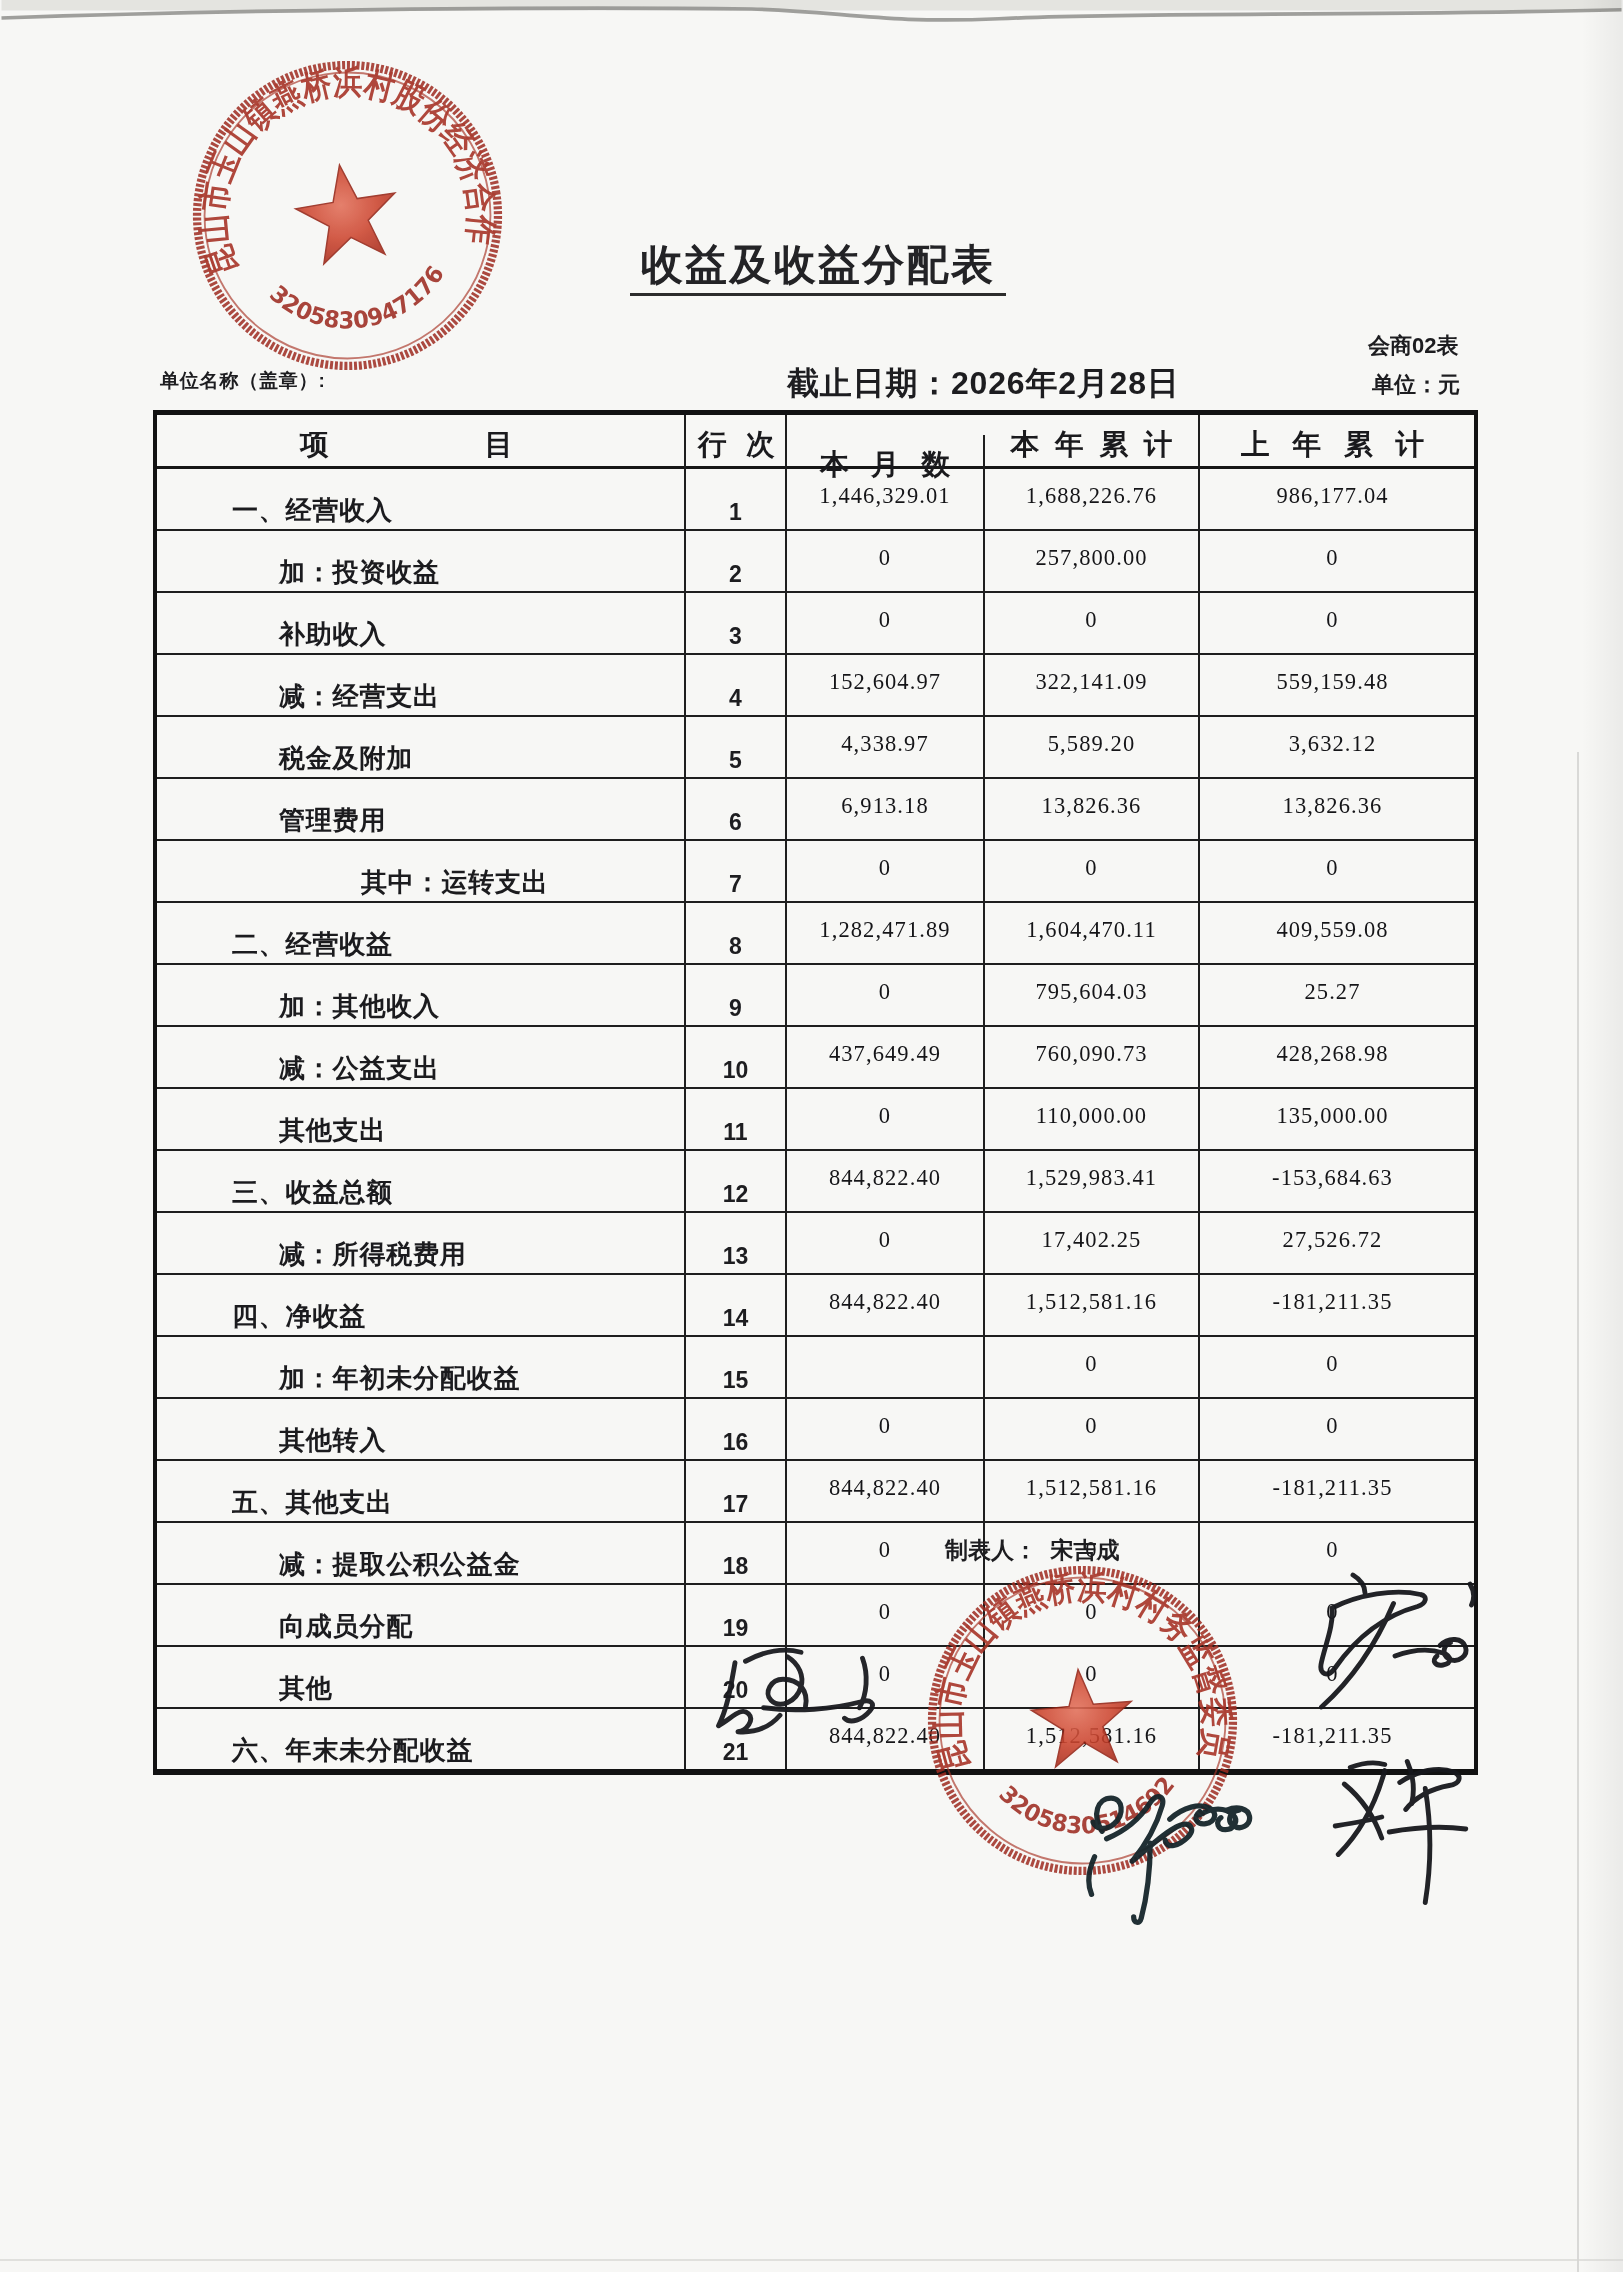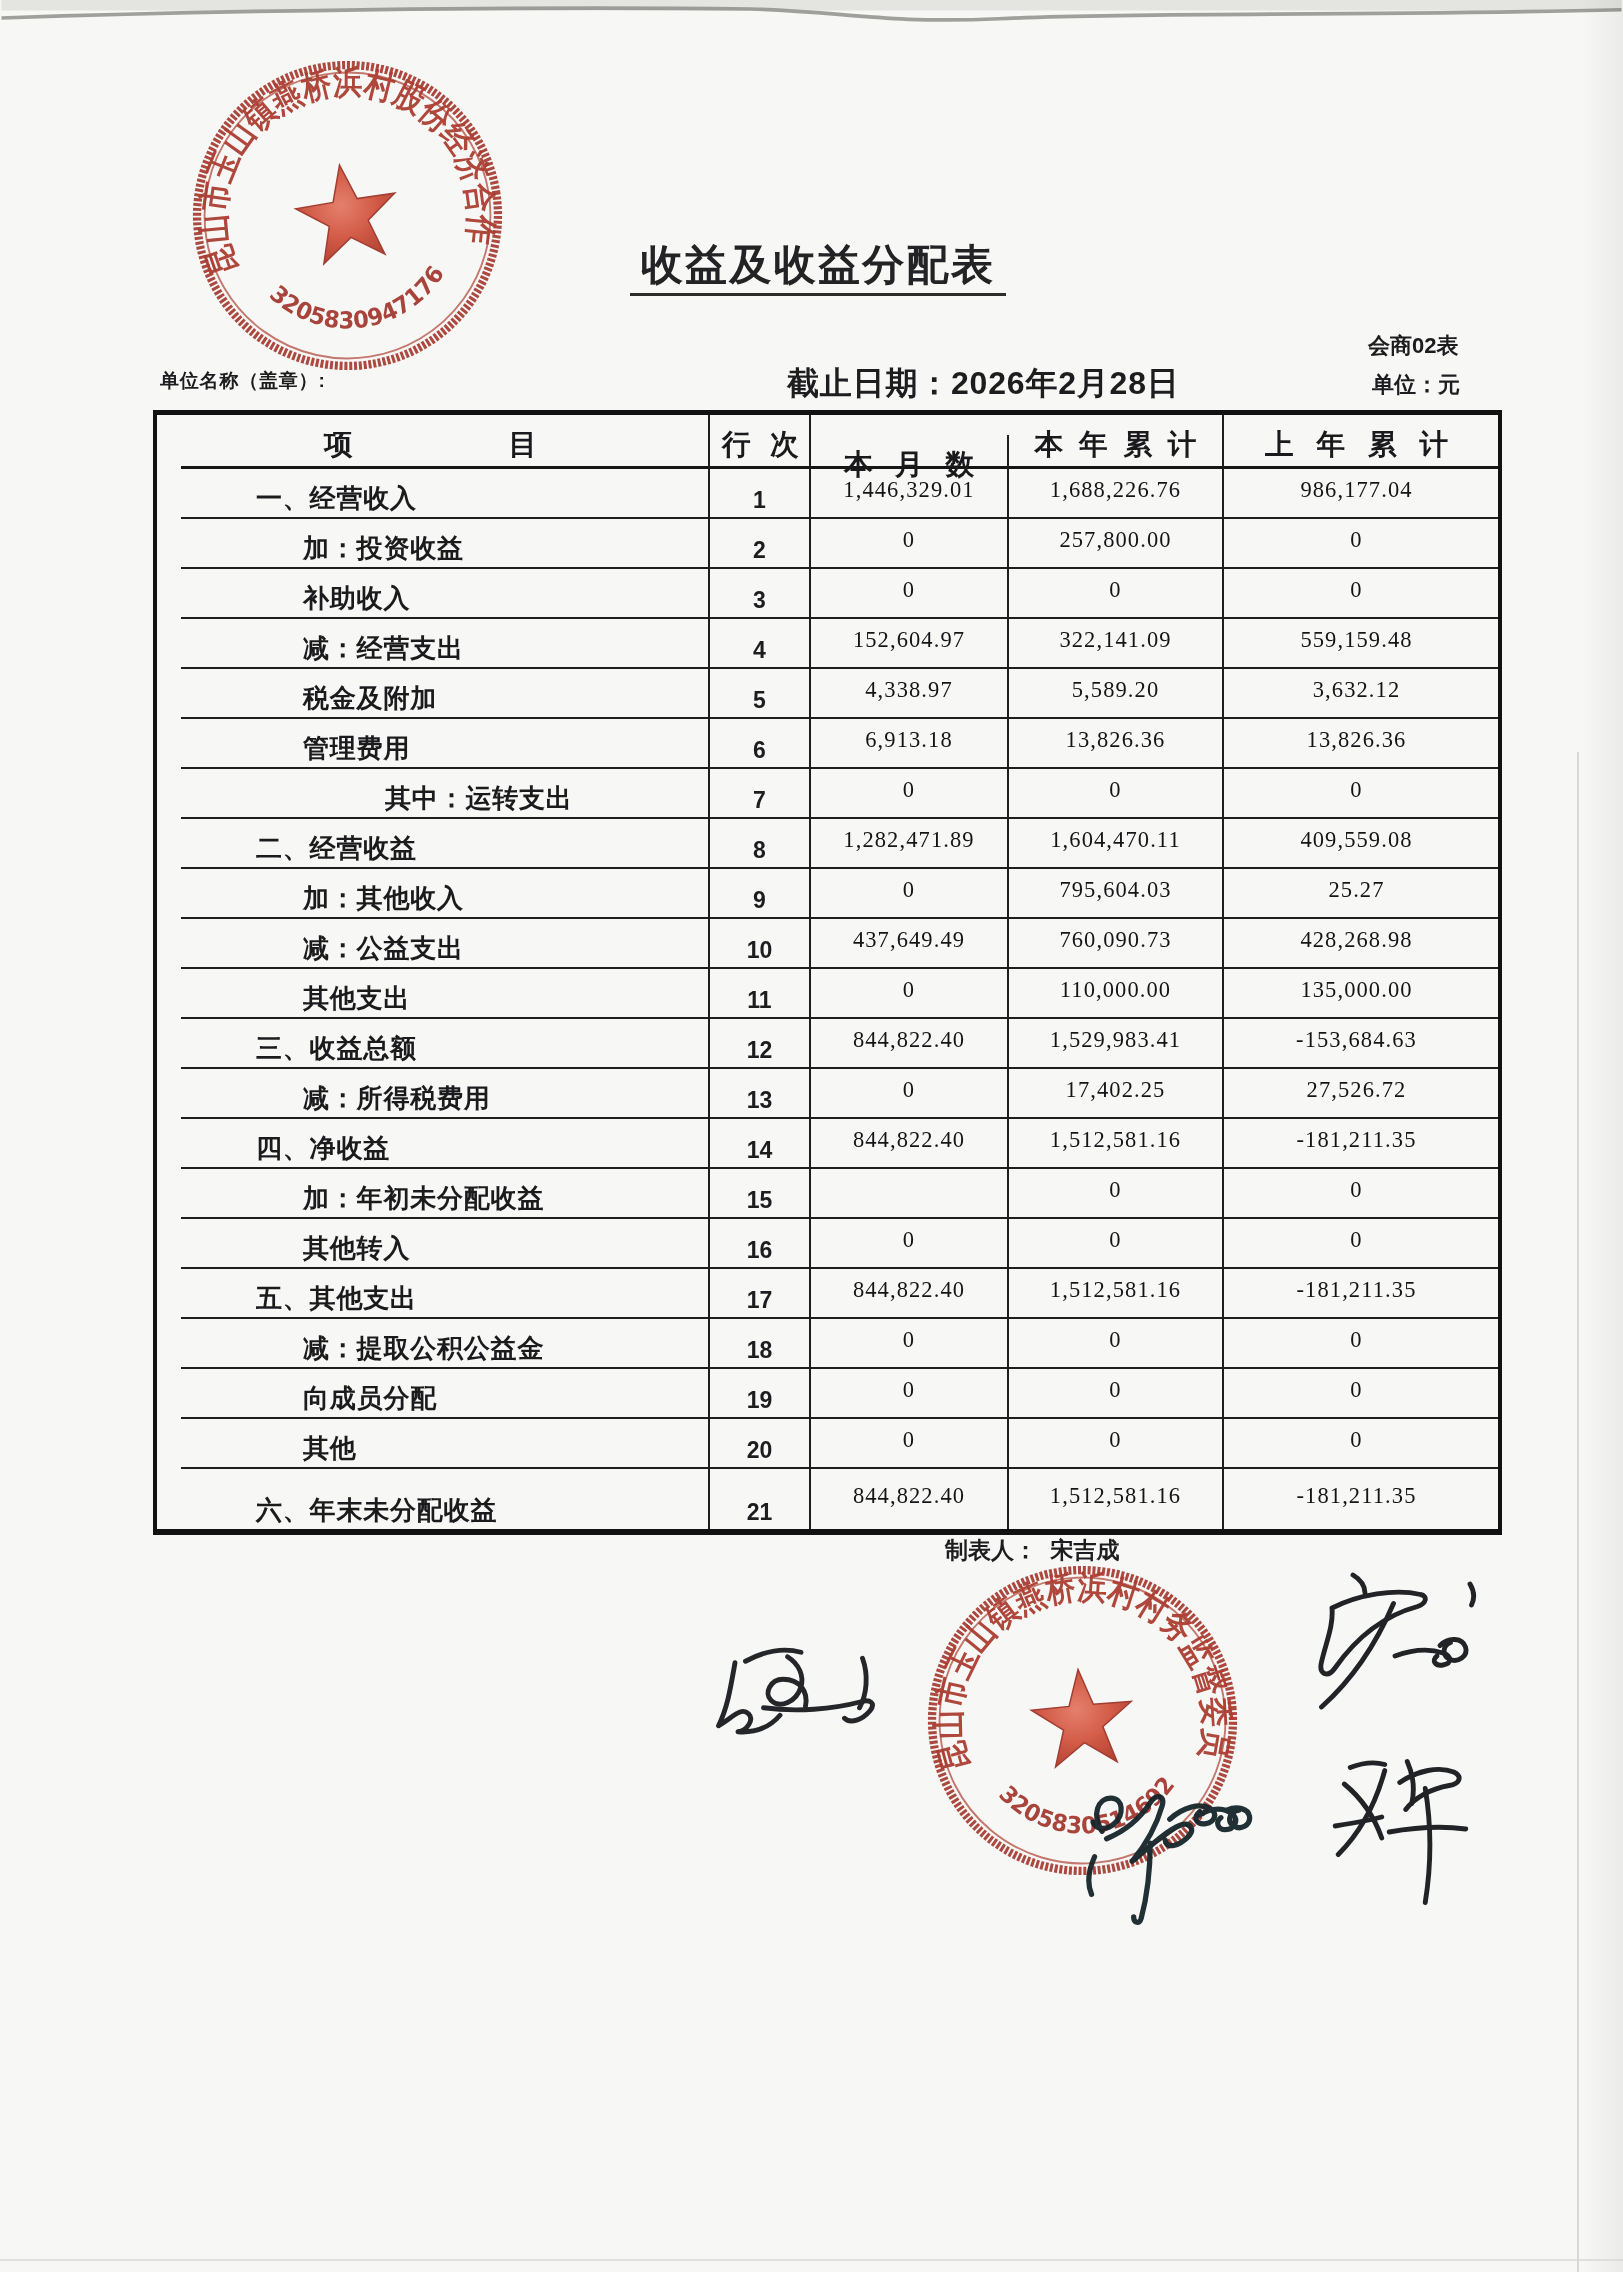--- a/index.html
+++ b/index.html
@@ -24,23 +24,22 @@
   }
   .form-code{left:1368px;top:331px;font-size:22px;font-weight:600;}
   .unit-name{left:160px;top:368px;font-size:19px;font-weight:600;letter-spacing:0.8px;}
   .cutoff{left:787px;top:362px;font-size:32px;font-weight:700;letter-spacing:0.8px;}
   .unit-yuan{left:1372px;top:370px;font-size:22px;font-weight:600;}
   
   .ftable{
     left:153px;top:410px;width:1317px;
     border:4.5px solid #121212;border-bottom-width:6.8px;border-top-width:5.3px;
     background:rgba(255,255,255,0);
-    padding-left:24px;
   }
-  .tr{display:grid;grid-template-columns:529px 101px 198px 215px 265px;height:50px;border-bottom:2.3px solid #1e1e1e;box-sizing:border-box;}
+  .tr{display:grid;grid-template-columns:529px 101px 198px 215px 265px;height:62px;border-bottom:2.3px solid #1e1e1e;box-sizing:border-box;}
   .tr.thead{height:54px;border-bottom:3px solid #161616;}
   .tr:last-child{border-bottom:none;height:60px;}
   .td{border-right:2.3px solid #1e1e1e;box-sizing:border-box;overflow:visible;}
   .td:last-child{border-right:none;}
   .th{font-size:28.6px;font-weight:700;padding-top:9.8px;text-align:justify;text-align-last:justify;letter-spacing:0;color:#1a1a1d;}
   .th-item{padding-left:143px;padding-right:171px;}
   .th-line{padding-left:12px;padding-right:10.5px;}
   .th-month{padding-left:33px;padding-right:33px;margin-top:20px;}
   .th-ytd{padding-left:25.6px;padding-right:25.6px;}
   .th-prior{padding-left:41px;padding-right:41px;}

